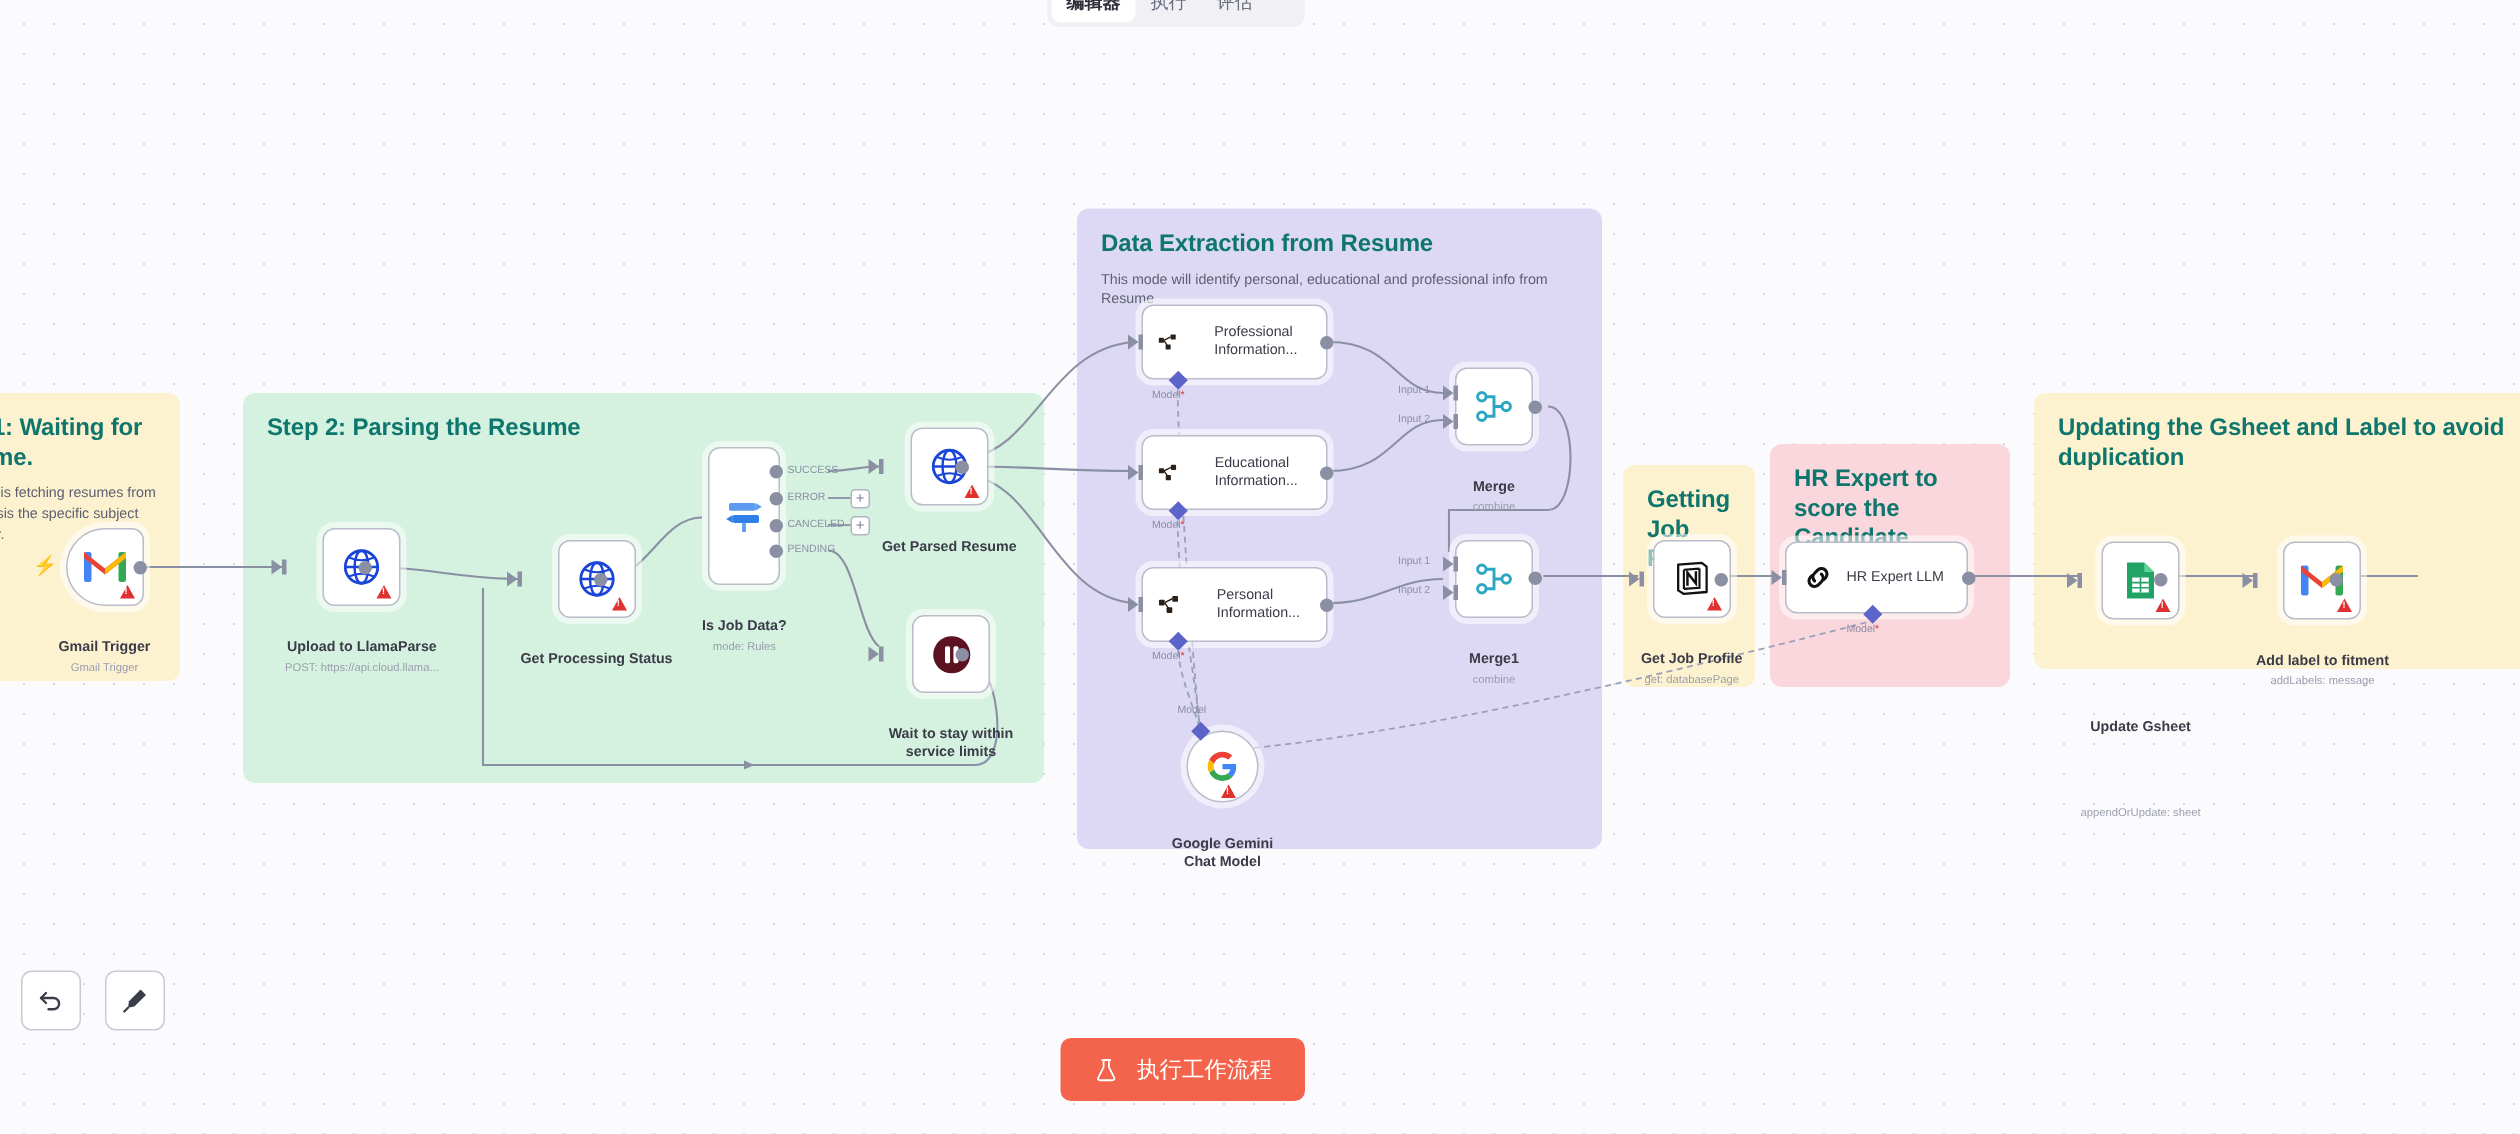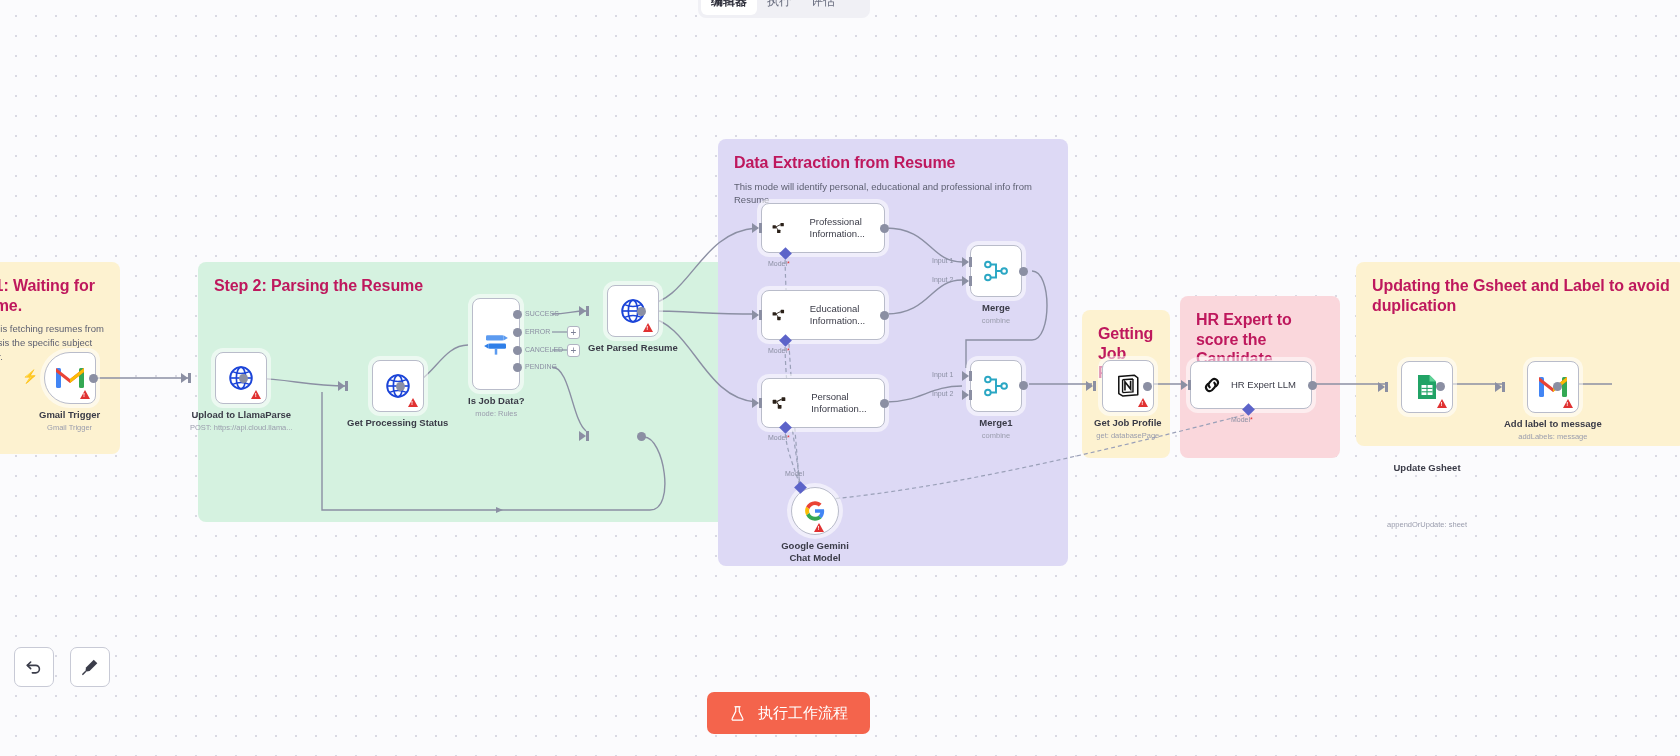--- a/index.html
+++ b/index.html
@@ -35,21 +35,21 @@
   .tabbar .tab.active { background: #ffffff; color: #2d2e3a; font-weight: 600; }
 
   
   .sticky {
     position: absolute;
     border-radius: 8px;
     padding: 14px 16px;
     z-index: 1;
   }
   .sticky .s-title {
-    font-size: 16px; font-weight: 700; color: #be185d; line-height: 1.22;
+    font-size: 16px; font-weight: 700; color: #0f766e; line-height: 1.22;
     letter-spacing: -0.1px;
   }
   .sticky .s-sub {
     margin-top: 7px; font-size: 9.5px; color: #5c5f70; line-height: 1.45;
   }
   .sticky.yellow { background: #fdf2d0; }
   .sticky.green  { background: #d5f2e0; }
   .sticky.purple { background: #ddd9f5; }
   .sticky.pink   { background: #fad7dc; }
 
@@ -68,21 +68,21 @@
     border-radius: 8px;
     display: flex; align-items: center; justify-content: center;
     box-shadow: 0 0 0 4px rgba(255,255,255,0.55);
   }
   .nbox.sq   { width: 52px; height: 52px; }
   .nbox.tall { width: 48px; height: 92px; }
   .nbox.wide { width: 124px; height: 50px; justify-content: flex-start; padding-left: 10px; gap: 24px; }
   .nbox.llm  { width: 122px; height: 48px; justify-content: flex-start; padding-left: 10px; gap: 8px; }
   .nbox.circ { width: 48px; height: 48px; border-radius: 50%; }
   .nlabel {
-    margin-top: 5px; font-size: 9.5px; font-weight: 600; color: #3a3b47;
+    margin-top: 22px; font-size: 9.5px; font-weight: 600; color: #3a3b47;
     text-align: center; line-height: 1.22; white-space: nowrap;
   }
   .nsub {
     margin-top: 2px; font-size: 7.5px; color: #9a9dad; text-align: center;
     line-height: 1.2; white-space: nowrap;
   }
   .nodename-in {
     font-size: 9.5px; color: #3a3b47; font-weight: 500; line-height: 1.25;
     white-space: pre-line;
   }
@@ -158,21 +158,21 @@
     <div class="tab active">编辑器</div>
     <div class="tab">执行</div>
     <div class="tab">评估</div>
   </div>
 
   <div class="sticky yellow" style="left:-60px; top:262px; width:180px; height:192px;">
     <div class="s-title">Step 1: Waiting for Resume.</div>
     <div class="s-sub">This node is fetching resumes from Emails basis the specific subject every hour.</div>
   </div>
 
-  <div class="sticky green" style="left:162px; top:262px; width:534px; height:260px;margin-left:36px;">
+  <div class="sticky green" style="left:162px; top:262px; width:534px; height:260px;">
     <div class="s-title">Step 2: Parsing the Resume</div>
   </div>
 
   <div class="sticky purple" style="left:718px; top:139px; width:350px; height:427px;">
     <div class="s-title">Data Extraction from Resume</div>
     <div class="s-sub">This mode will identify personal, educational and professional info from Resume</div>
   </div>
 
   <div class="sticky yellow" style="left:1082px; top:310px; width:88px; height:148px;">
     <div class="s-title">Getting Job Profile</div>
@@ -319,20 +319,30 @@
         <path d="M4.2 6.2 Q12 9.5 19.8 6.2" fill="none" stroke="#1b44d8" stroke-width="1.3"></path>
         <path d="M4.2 17.8 Q12 14.5 19.8 17.8" fill="none" stroke="#1b44d8" stroke-width="1.3"></path>
       </svg>
       <div class="warn"></div>
     </div>
     <div class="nlabel">Get Parsed Resume</div>
   </div>
   <div class="arrow-in" style="left:579px; top:306px;"></div>
   <div class="dot-out" style="left:637px; top:307px;"></div>
 
+  <div class="node" style="left:588px; top:410px;">
+    <div class="nbox sq">
+      <svg width="27" height="27" viewBox="0 0 24 24">
+        <circle cx="12" cy="12" r="11" fill="#5c1220"></circle>
+        <rect x="8" y="7" width="3" height="10" rx="1" fill="#fff"></rect>
+        <rect x="13" y="7" width="3" height="10" rx="1" fill="#fff"></rect>
+      </svg>
+    </div>
+    <div class="nlabel" style="white-space:normal; width:92px;">Wait to stay within service limits</div>
+  </div>
   <div class="arrow-in" style="left:579px; top:431px;"></div>
   <div class="dot-out" style="left:637px; top:432px;"></div>
 
   <div class="node" style="left:761px; top:203px;">
     <div class="nbox wide">
       <svg width="20" height="20" viewBox="0 0 24 24">
         <rect x="1" y="7" width="6" height="6" rx="1" fill="#2b2119"></rect>
         <rect x="15" y="3" width="6" height="6" rx="1" fill="#2b2119"></rect>
         <rect x="9" y="15" width="6" height="6" rx="1" fill="#2b2119"></rect>
         <path d="M7 10 L15 6 M7 10 L11 16" stroke="#2b2119" stroke-width="1.6" fill="none"></path>
@@ -478,21 +488,21 @@
   <div class="node" style="left:1504px; top:361px;">
     <div class="nbox sq">
       <svg width="28" height="22" viewBox="0 0 28 22">
         <rect x="0" y="1" width="5" height="20" rx="1.5" fill="#4285f4"></rect>
         <rect x="23" y="1" width="5" height="20" rx="1.5" fill="#34a853"></rect>
         <polygon points="0,1 14,12 28,1 28,5 14,16 0,5" fill="#ea4335"></polygon>
         <polygon points="14,12 28,1 28,5 14,16" fill="#fbbc04"></polygon>
       </svg>
       <div class="warn"></div>
     </div>
-    <div class="nlabel">Add label to message</div>
+    <div class="nlabel">Add label to fitment</div>
     <div class="nsub">addLabels: message</div>
   </div>
   <div class="arrow-in" style="left:1495px; top:382px;"></div>
   <div class="dot-out" style="left:1553px; top:382px;"></div>
 
   <div class="ctl" style="left:14px; top:647px;">
     <svg width="20" height="20" viewBox="0 0 24 24">
       <path d="M8 6 L4 10 L8 14" fill="none" stroke="#3b3d4a" stroke-width="1.9" stroke-linecap="round" stroke-linejoin="round"></path>
       <path d="M4 10 H14 a4.5 4.5 0 010 9 H10" fill="none" stroke="#3b3d4a" stroke-width="1.9" stroke-linecap="round"></path>
     </svg>

